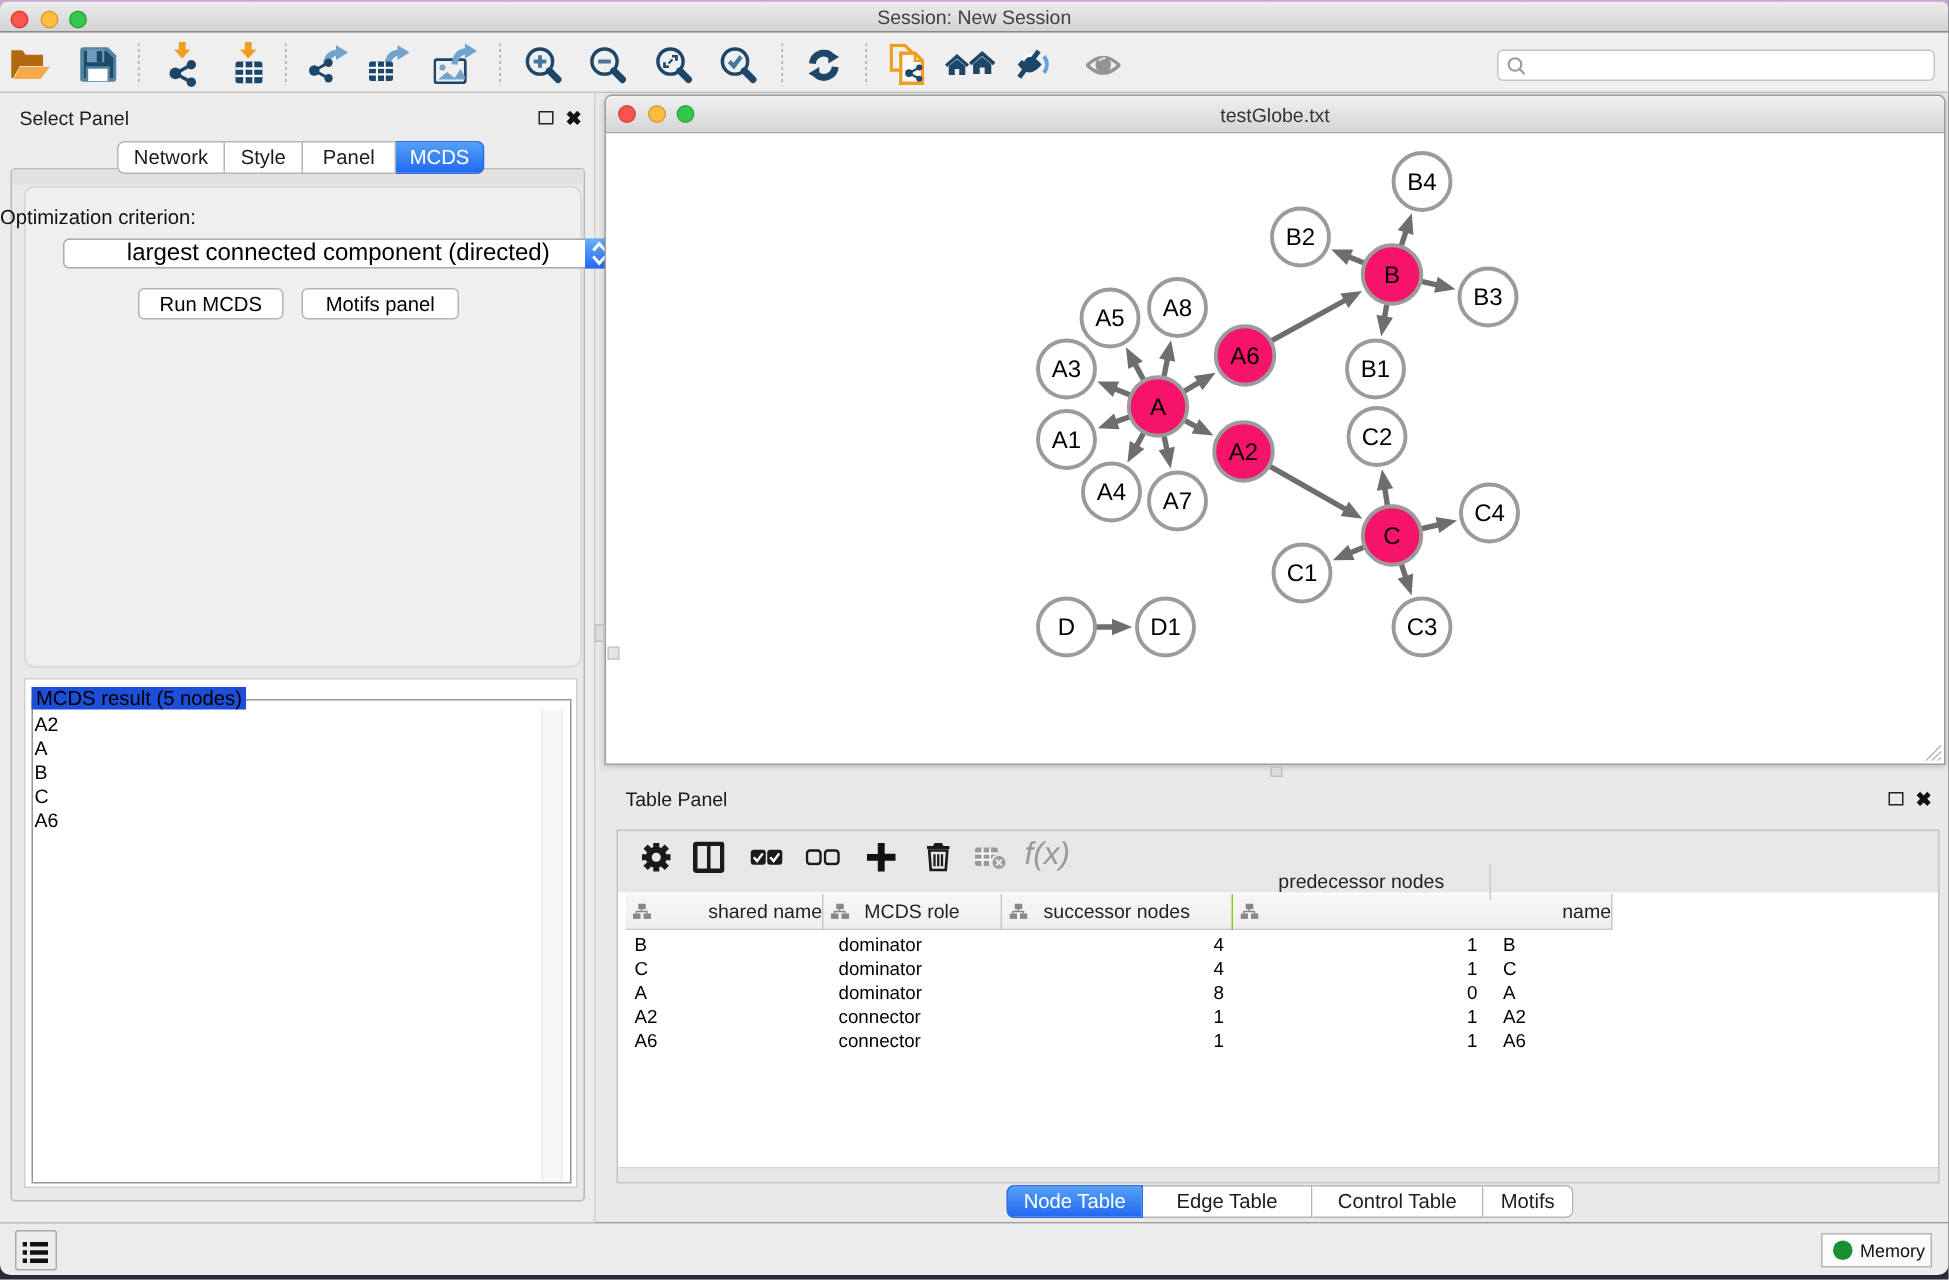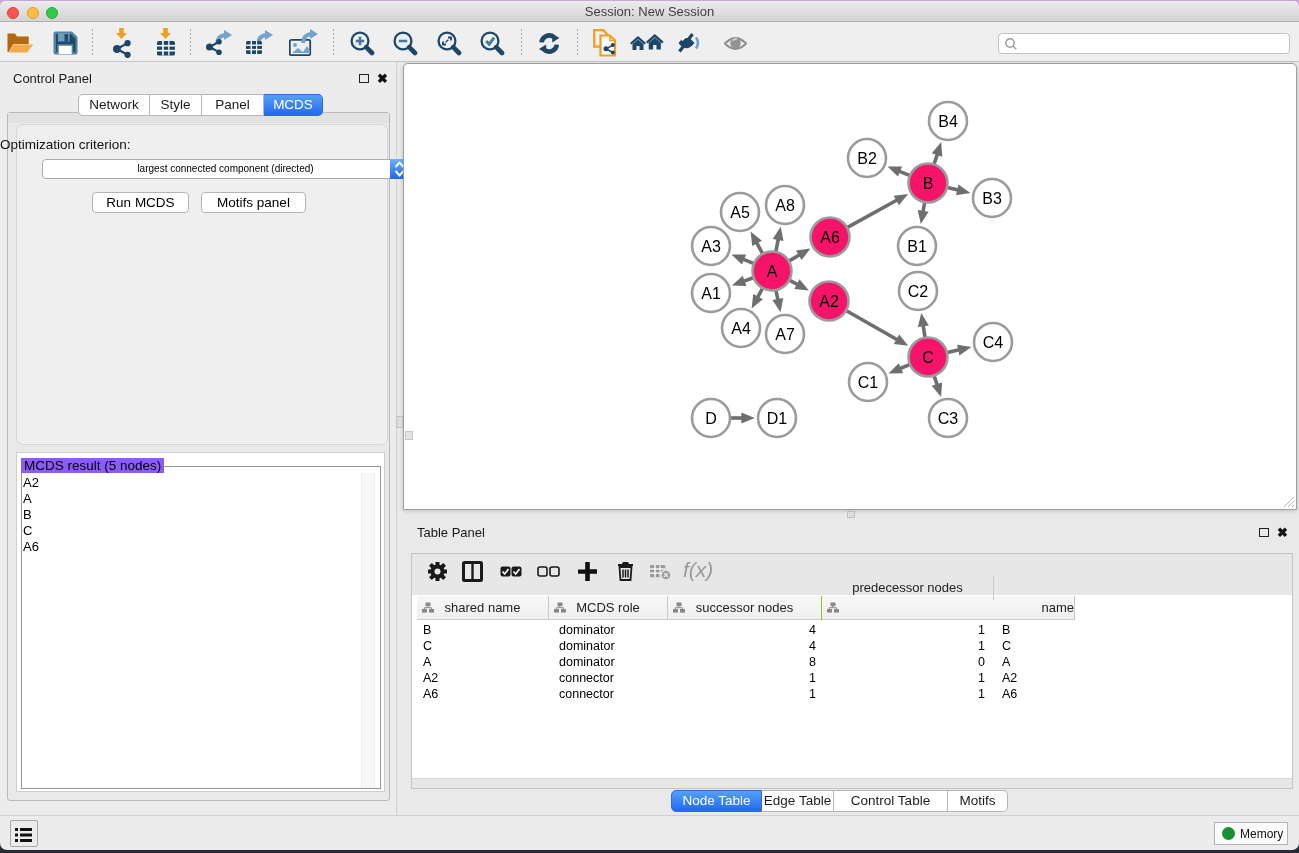--- a/index.html
+++ b/index.html
@@ -18,26 +18,26 @@
 .closex{font-size:13px;font-weight:bold;color:#111;line-height:10px}
 
 .seg{display:flex;height:22px}
 .seg div{background:#fff;border:1px solid #b6b6b6;border-left:none;font-size:13.5px;color:#1c1c1e;text-align:center;line-height:20px}
 .seg div:first-child{border-left:1px solid #b6b6b6;border-radius:5px 0 0 5px}
 .seg div:last-child{border-radius:0 5px 5px 0}
 .seg div.sel{background:linear-gradient(#55a0f8,#2169f2);border-color:#2b6ce0;color:#fff}
 #tabpane{left:7px;top:112px;width:383px;height:689px;border:1px solid #b9b9b9;border-radius:3px;background:#e9e9e9}
 #mcdspanel{left:16px;top:124px;width:372px;height:321px;background:#efefef;border:1px solid #d6d6d6;border-radius:7px}
 #optlabel{left:0;top:137px;width:397px;text-align:left;font-size:13.5px;color:#111}
-#combo{left:42px;top:159px;width:367px;height:20px;background:#fff;border:1px solid #ababab;border-radius:4px;font-size:10px;color:#000;text-align:center;line-height:18px}
+#combo{left:42px;top:159px;width:367px;height:20px;background:#fff;border:1px solid #ababab;border-radius:4px;font-size:16px;color:#000;text-align:center;line-height:18px}
 #combobtn{right:-1px;top:-1px;width:19px;height:20px;border-radius:0 4px 4px 0;background:linear-gradient(#6db0fa,#2168f0)}
 .btn{height:21px;background:#fff;border:1px solid #b4b4b4;border-radius:4px;font-size:13.5px;color:#000;text-align:center;line-height:19px}
 #resultbox{left:16px;top:452px;width:369px;height:340px;background:#fff;border:1px solid #cfcfcf}
 #fieldset{left:4px;top:13px;width:360px;height:323px;border:1px solid #969696}
-#fieldlegend{left:4px;top:5px;background:#8b5cf6;font-size:13.5px;color:#000;padding:0 3px}
+#fieldlegend{left:4px;top:5px;background:#1d4ed8;font-size:13.5px;color:#000;padding:0 3px}
 #resultlist{left:6px;top:22px;font-size:13px;color:#000;line-height:16px}
 #rscroll{left:344px;top:20px;width:14px;height:315px;background:#f7f7f7;border-left:1px solid #ececec;border-right:1px solid #ececec}
 
 #netwin{left:403px;top:63px;width:894px;height:447px;background:#fff;border:1px solid #9e9e9e;border-radius:5px 5px 0 0;box-shadow:0 1px 4px rgba(0,0,0,.18)}
 #nettitle{left:0;top:0;width:100%;height:25px;background:linear-gradient(#f0f0f0,#d5d5d5);border-bottom:1px solid #a9a9a9;border-radius:5px 5px 0 0}
 #nettitle .title{width:100%;text-align:center;font-size:13px;color:#333;line-height:25px}
 .trow{position:absolute;font-size:12.5px;color:#000;height:16px;line-height:16px}
 #statusbar{left:0;top:815px;width:1299px;height:35px;background:#ececec;border-top:1px solid #cfcfcf;border-radius:0 0 7px 7px}
 .memtxt{font-size:12px;color:#111}
 </style></head>
@@ -190,21 +190,21 @@
     <circle cx="11.5" cy="8.2" r="5.2" fill="#939393"></circle>
     <path d="M8.5 5.5 q2-2 4.5-1.8" fill="none" stroke="#ddd" stroke-width="1.5"></path>
   </svg>
 <div class="abs" style="left:998px;top:33px;width:292px;height:21px;background:#fff;border:1px solid #c2c2c2;border-radius:4px"></div>
 <svg class="abs" style="left:1004px;top:37px" width="14" height="14" viewBox="0 0 14 14">
     <circle cx="6" cy="6" r="4.2" fill="none" stroke="#9a9a9a" stroke-width="1.4"></circle>
     <line x1="9" y1="9" x2="12.3" y2="12.3" stroke="#9a9a9a" stroke-width="1.4"></line>
   </svg>
 <div class="abs" id="main"></div>
 <div class="abs" id="ctrl"></div>
-<div class="abs paneltitle" style="left:13px;top:71px">Control Panel</div>
+<div class="abs paneltitle" style="left:13px;top:71px">Select Panel</div>
 <div class="abs floatbtn" style="left:359px;top:74px"></div>
 <div class="abs closex" style="left:377px;top:74px">✖</div>
 <div class="abs" id="tabpane"></div>
 <div class="abs" style="left:8px;top:113px;width:381px;height:10px;background:#e2e2e2"></div>
 <div class="abs" id="mcdspanel"></div>
 <div class="abs seg" style="left:78px;top:94px">
     <div style="width:72px">Network</div>
     <div style="width:52px">Style</div>
     <div style="width:62px">Panel</div>
     <div style="width:59px" class="sel">MCDS</div>
@@ -216,20 +216,26 @@
       </svg></div></div>
 <div class="abs btn" style="left:92px;top:192px;width:97px">Run MCDS</div>
 <div class="abs btn" style="left:201px;top:192px;width:105px">Motifs panel</div>
 <div class="abs" id="resultbox">
     <div class="abs" id="fieldset"></div>
     <div class="abs" id="fieldlegend">MCDS result (5 nodes)</div>
     <div class="abs" id="resultlist">A2<br>A<br>B<br>C<br>A6</div>
     <div class="abs" id="rscroll"></div>
   </div>
 <div class="abs" id="netwin">
+<div class="abs" id="nettitle">
+      <div class="title">testGlobe.txt</div>
+<div class="abs tl" style="left:8.0px;background:#fb534e;border:0.5px solid rgba(0,0,0,.15)"></div>
+<div class="abs tl" style="left:27.5px;background:#fdbb40;border:0.5px solid rgba(0,0,0,.15)"></div>
+<div class="abs tl" style="left:47.0px;background:#34c74d;border:0.5px solid rgba(0,0,0,.15)"></div>
+</div>
 <svg class="abs" style="right:1px;bottom:1px" width="13" height="13" viewBox="0 0 13 13">
       <line x1="12" y1="2" x2="2" y2="12" stroke="#b5b5b5" stroke-width="1"></line>
       <line x1="12" y1="6" x2="6" y2="12" stroke="#b5b5b5" stroke-width="1"></line>
       <line x1="12" y1="10" x2="10" y2="12" stroke="#b5b5b5" stroke-width="1"></line>
     </svg>
 <div class="abs" style="left:1px;top:367px;width:8px;height:9px;background:#e4e4e4;border:1px solid #c6c6c6"></div>
 </div>
 <svg style="position:absolute;left:404px;top:89px" width="892" height="420" viewBox="404 89 892 420">
 <line x1="753.2" y1="277.8" x2="742.7" y2="281.6" stroke="#6e6e6e" stroke-width="3.6"></line>
 <polygon points="731.9,285.5 742.7,275.7 746.4,286.1" fill="#6e6e6e"></polygon>
@@ -365,21 +371,21 @@
       <line x1="0" y1="8.6" x2="16" y2="8.6" stroke="#fff" stroke-width="1.4"></line>
       <line x1="5.3" y1="0" x2="5.3" y2="13" stroke="#fff" stroke-width="1.4"></line>
       <line x1="10.6" y1="0" x2="10.6" y2="13" stroke="#fff" stroke-width="1.1"></line>
     </g>
     <circle cx="16" cy="13" r="5" fill="#9a9a9a" stroke="#e7e7e7" stroke-width="1.4"></circle>
     <path d="M14 11 l4 4 m0 -4 l-4 4" stroke="#e7e7e7" stroke-width="1.5"></path>
   </svg>
 <div class="abs" style="left:683px;top:558px;font-family:Liberation Sans, sans-serif;font-style:italic;font-size:21px;color:#999">f(x)</div>
 <div class="abs" style="left:412px;top:595px;width:880px;height:184px;background:#fff;border-bottom:1px solid #d5d5d5"></div>
 <div class="abs" style="left:417px;top:596px;width:658px;height:24px;background:linear-gradient(#f7f7f7,#efefef);border-bottom:1px solid #ccc"></div>
-<div class="abs" style="left:417px;top:596px;width:132px;height:24px;border-right:1px solid #c9c9c9;font-size:13px;color:#222;text-align:center;line-height:24px">shared name</div>
+<div class="abs" style="left:417px;top:596px;width:132px;height:24px;border-right:1px solid #c9c9c9;font-size:13px;color:#222;text-align:right;line-height:24px">shared name</div>
 <svg class="abs" style="left:422px;top:602px" width="12" height="11" viewBox="0 0 12 11">
     <g fill="#888">
       <rect x="3.5" y="0.5" width="5" height="3.6"></rect>
       <rect x="0" y="7" width="5" height="3.6"></rect>
       <rect x="7" y="7" width="5" height="3.6"></rect>
       <path d="M5.7 4 v1.7 M2.3 7 v-1.3 h7 V7 M5.7 4" stroke="#888" stroke-width="1" fill="none"></path>
     </g>
   </svg>
 <div class="abs" style="left:549px;top:596px;width:119px;height:24px;border-right:1px solid #c9c9c9;font-size:13px;color:#222;text-align:center;line-height:24px">MCDS role</div>
 <svg class="abs" style="left:554px;top:602px" width="12" height="11" viewBox="0 0 12 11">
@@ -429,21 +435,21 @@
 <div class="trow" style="left:668px;top:670px;width:148px;text-align:right">1</div>
 <div class="trow" style="left:822px;top:670px;width:163px;text-align:right">1</div>
 <div class="trow" style="left:1002px;top:670px">A2</div>
 <div class="trow" style="left:423px;top:686px">A6</div>
 <div class="trow" style="left:559px;top:686px">connector</div>
 <div class="trow" style="left:668px;top:686px;width:148px;text-align:right">1</div>
 <div class="trow" style="left:822px;top:686px;width:163px;text-align:right">1</div>
 <div class="trow" style="left:1002px;top:686px">A6</div>
 <div class="abs seg" style="left:671px;top:790px">
     <div style="width:91px" class="sel">Node Table</div>
-    <div style="width:72px">Edge Table</div>
+    <div style="width:113px">Edge Table</div>
     <div style="width:114px">Control Table</div>
     <div style="width:60px">Motifs</div>
   </div>
 <div class="abs" style="left:396px;top:416px;width:7px;height:12px;background:#dcdcdc;border:1px solid #c0c0c0"></div>
 <div class="abs" style="left:847px;top:511px;width:8px;height:7px;background:#dcdcdc;border:1px solid #c0c0c0"></div>
 <div class="abs" id="statusbar"></div>
 <div class="abs" style="left:10px;top:820px;width:28px;height:27px;background:#ececec;border:1px solid #a9a9a9;border-radius:2px"></div>
 <svg class="abs" style="left:15px;top:825px" width="18" height="18" viewBox="0 0 18 18">
     <rect x="0" y="3" width="3" height="3" fill="#111"></rect>
     <rect x="5" y="3" width="12" height="3" fill="#111"></rect>

